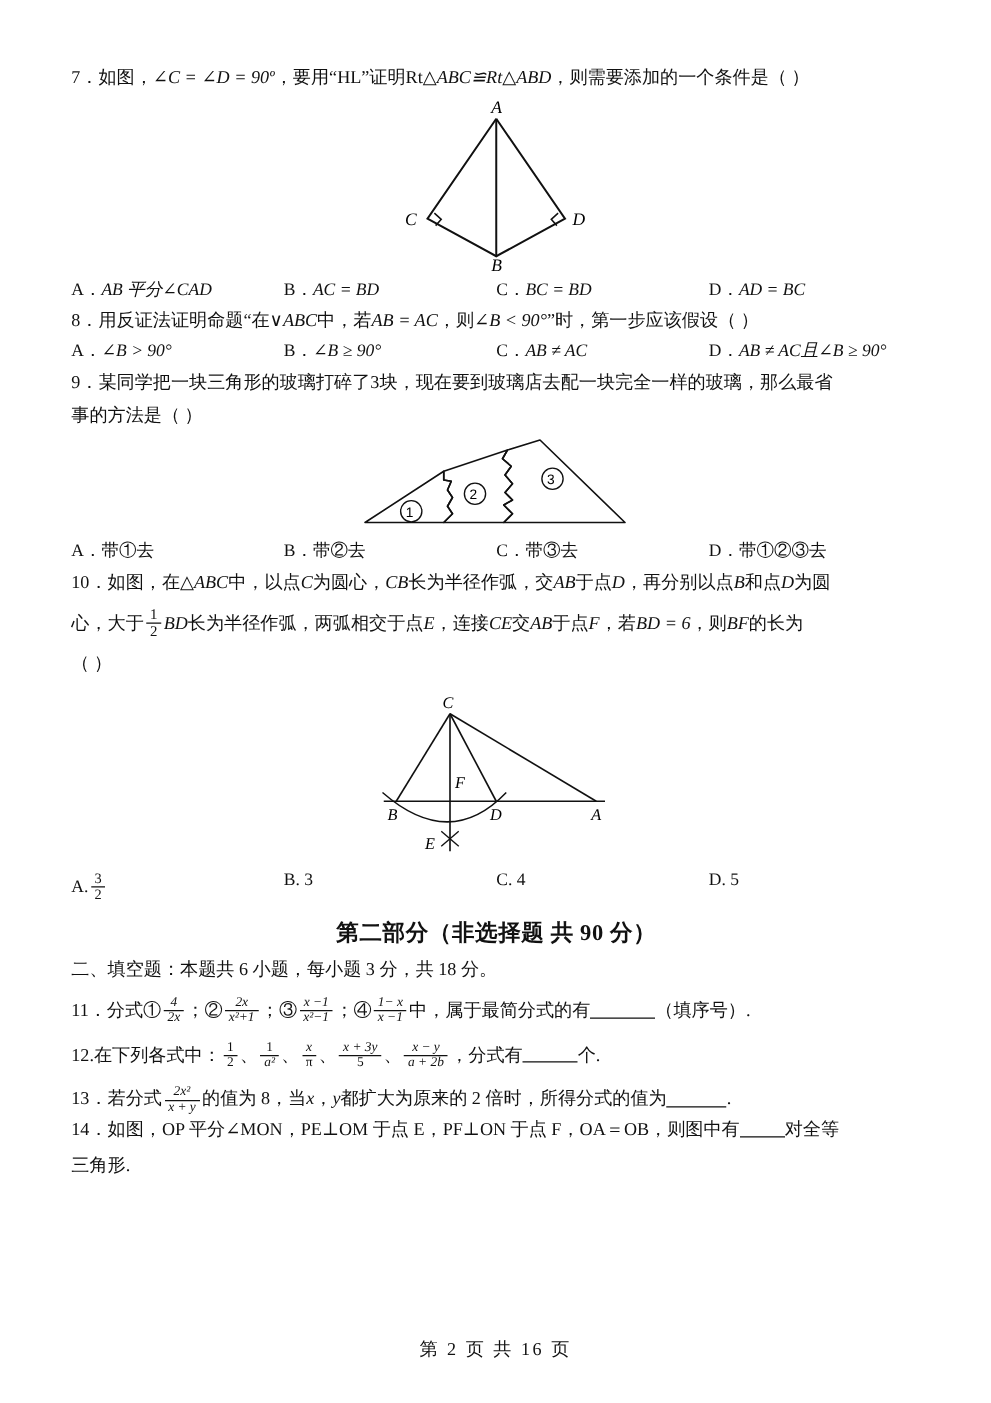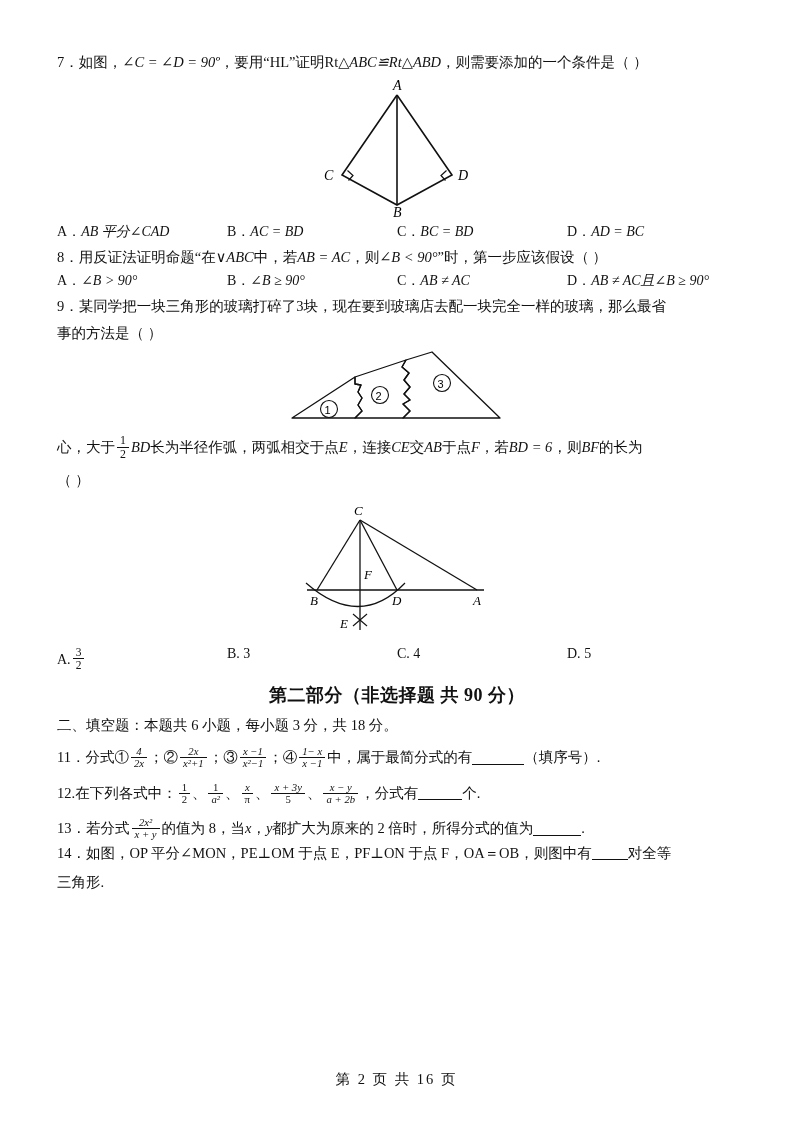--- a/index.html
+++ b/index.html
@@ -168,23 +168,32 @@
 
           <circle cx="47" cy="61" r="8.5" fill="none" stroke="#111" stroke-width="1.1"></circle>
           <text x="42.5" y="65.5" font-size="11" font-family="Liberation Sans, sans-serif">1</text>
           <circle cx="98" cy="47" r="8.5" fill="none" stroke="#111" stroke-width="1.1"></circle>
           <text x="93.5" y="51.5" font-size="11" font-family="Liberation Sans, sans-serif">2</text>
           <circle cx="160" cy="35" r="8.5" fill="none" stroke="#111" stroke-width="1.1"></circle>
           <text x="155.5" y="39.5" font-size="11" font-family="Liberation Sans, sans-serif">3</text>
         </svg>
       </div>
 
-    </div>
-
-    <div class="qblock">
+      <div class="opts">
+        <div><span class="opt-label">A．</span><span>带①去</span></div>
+        <div><span class="opt-label">B．</span><span>带②去</span></div>
+        <div><span class="opt-label">C．</span><span>带③去</span></div>
+        <div><span class="opt-label">D．</span><span>带①②③去</span></div>
+      </div>
+    </div>
+
+    <div class="qblock">
+      <div class="qline">
+        <span>10．</span><span>如图，在</span><i>△ABC</i><span>中，以点</span><i>C</i><span>为圆心，</span><i>CB</i><span>长为半径作弧，交</span><i>AB</i><span>于点</span><i>D</i><span>，再分别以点</span><i>B</i><span>和点</span><i>D</i><span>为圆</span>
+      </div>
 
       <div class="qline" style="margin-top:8px; line-height:1.2;">
         <span>心，大于</span><span class="frac"><span class="num">1</span><span class="den">2</span></span><i>BD</i><span>长为半径作弧，两弧相交于点</span><i>E</i><span>，连接</span><i>CE</i><span>交</span><i>AB</i><span>于点</span><i>F</i><span>，若</span><i>BD = 6</i><span>，则</span><i>BF</i><span>的长为</span>
       </div>
 
       <div class="qline" style="margin-top:10px">（    ）</div>
 
       <div class="figwrap">
         <svg class="fig" width="210" height="145" viewBox="0 0 210 145">
 

